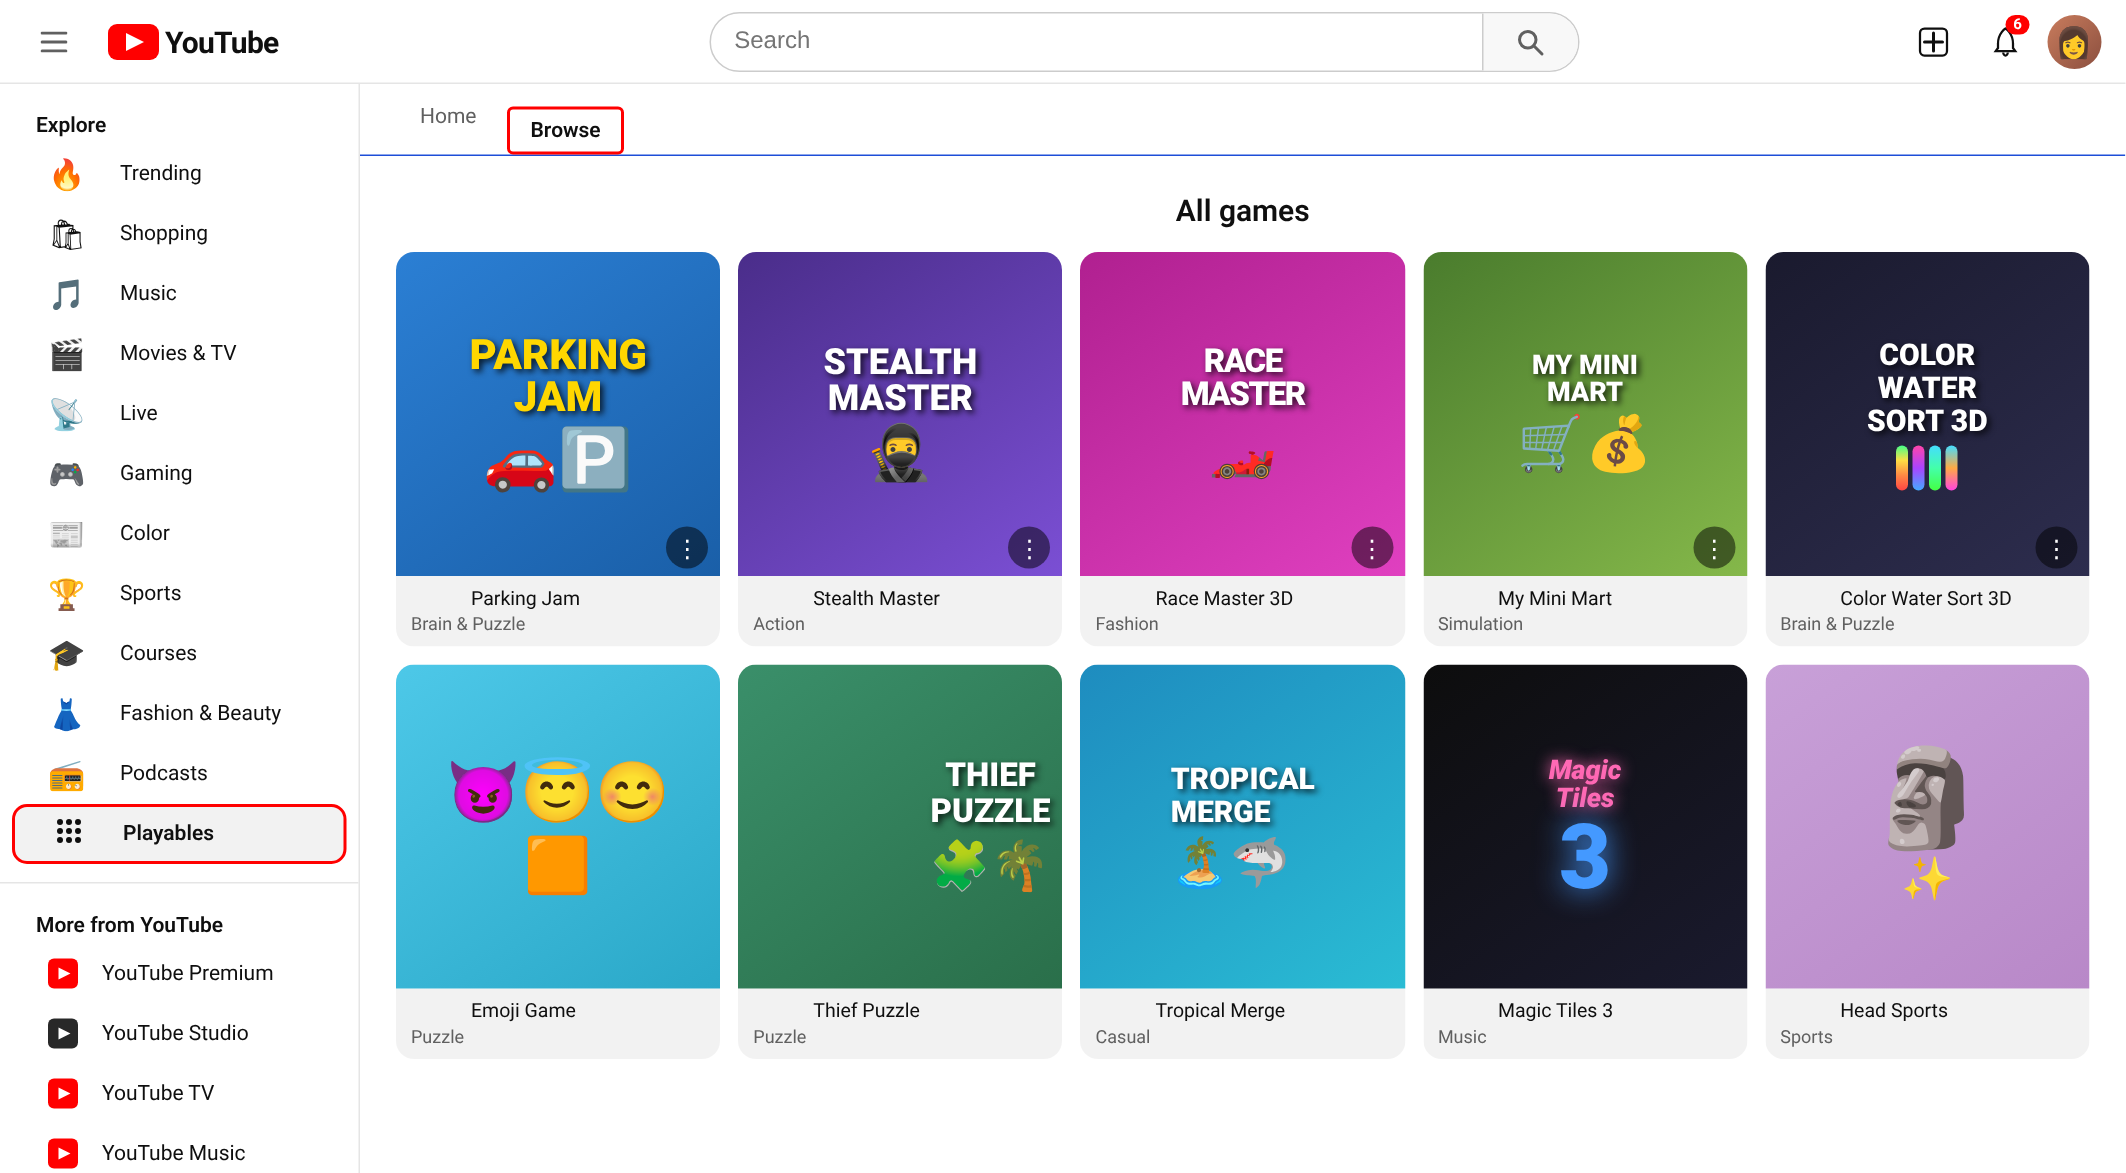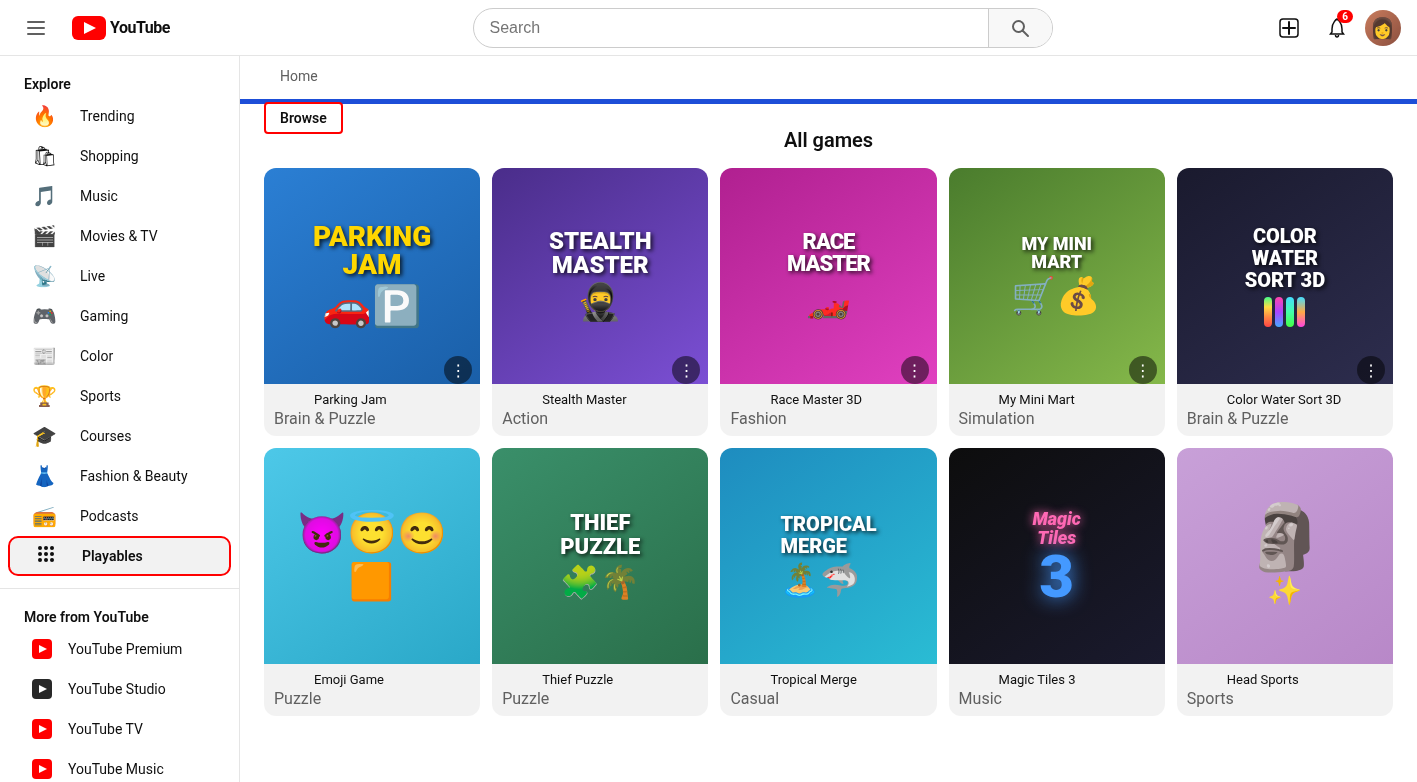--- a/index.html
+++ b/index.html
@@ -49,21 +49,21 @@
       justify-content: center;
     }
     .yt-play-triangle {
       width: 0; height: 0;
       border-style: solid;
       border-width: 6px 0 6px 12px;
       border-color: transparent transparent transparent #fff;
       margin-left: 2px;
     }
     .yt-wordmark {
-      font-size: 16px;
+      font-size: 20px;
       font-weight: 700;
       color: #0f0f0f;
       letter-spacing: -0.5px;
     }
     .header-center {
       flex: 1;
       display: flex;
       align-items: center;
       justify-content: center;
       gap: 8px;
@@ -244,26 +244,25 @@
       flex: 1;
       overflow-y: auto;
       padding: 0;
     }
     .main::-webkit-scrollbar { width: 8px; }
     .main::-webkit-scrollbar-thumb { background: #ccc; border-radius: 4px; }
 
     
     .tabs-bar {
       display: flex;
-      align-items: flex-start;
-      border-bottom: 5px solid #1d4ed8;
+      align-items: flex-end;
+      border-bottom: 1px solid #1d4ed8;
       padding: 0 24px;
       height: 48px;
       gap: 4px;
-      flex-direction: column;
     }
     .tab-item {
       padding: 12px 16px;
       font-size: 14px;
       color: #606060;
       cursor: pointer;
       border-bottom: 2px solid transparent;
       height: 48px;
       display: flex;
       align-items: center;
@@ -316,21 +315,21 @@
       background: rgba(0,0,0,0.05);
     }
     .game-name {
       font-size: 13px;
       font-weight: 400;
       color: #0f0f0f;
       margin-bottom: 2px;
       margin-left: 40px;
     }
     .game-genre {
-      font-size: 16px;
+      font-size: 12px;
       color: #606060;
     }
     .game-more-btn {
       position: absolute;
       bottom: 52px;
       right: 8px;
       width: 28px; height: 28px;
       border-radius: 50%;
       display: flex;
       align-items: center;
@@ -341,21 +340,21 @@
       cursor: pointer;
     }
 
     
     .game-parking-jam { background: linear-gradient(145deg, #2b7fd4, #1a5fa8); }
     .game-stealth { background: linear-gradient(145deg, #4a2d8a, #7b4fd4); }
     .game-race { background: linear-gradient(145deg, #b02090, #e040c0); }
     .game-minimart { background: linear-gradient(145deg, #4a7c2d, #85b84a); }
     .game-color-sort { background: linear-gradient(145deg, #1a1a2e, #2d2d4e); }
     .game-emoji { background: linear-gradient(145deg, #4dc8e8, #2aa8c8); }
-    .game-thief { background: linear-gradient(145deg, #3a8f6a, #2a6f4a); }
+    .game-thief { background: linear-gradient(145deg, #3a8f6a, #2a6f4a); justify-content: flex-end; }
     .game-tropical { background: linear-gradient(145deg, #1e8cbf, #2abcd4); }
     .game-tiles { background: linear-gradient(145deg, #0d0d0d, #1a1a2e); }
     .game-head { background: linear-gradient(145deg, #c8a0d8, #b888c8); }
 
     .bottom-row { margin-top: 12px; }
   </style>
 </head>
 <body>
 
 <header class="header">

